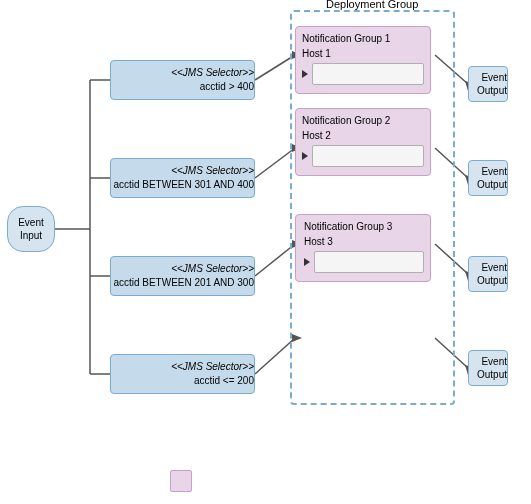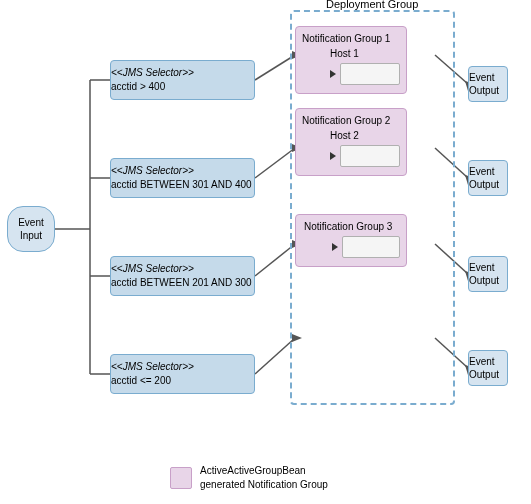--- a/index.html
+++ b/index.html
@@ -40,21 +40,21 @@
     
     .jms-box {
       position: absolute;
       width: 145px;
       height: 40px;
       background: #c5daea;
       border: 1px solid #7aaccf;
       border-radius: 4px;
       display: flex;
       flex-direction: column;
-      align-items: flex-start;
+      align-items: flex-end;
       justify-content: center;
       text-align: center;
       line-height: 1.4;
       color: #000;
       font-size: 10px;
     }
     .jms-label-top { font-style: italic; }
 
     
     .deployment-group {
@@ -72,36 +72,35 @@
       left: 30px;
       background: #fff;
       padding: 0 4px;
       font-size: 11px;
       color: #000;
     }
 
     
     .notif-group {
       position: absolute;
-      width: 112px;
+      width: 136px;
       background: #e8d5e8;
       border: 1px solid #c8a0c8;
       border-radius: 4px;
       padding: 6px 6px 8px 6px;
     }
     .notif-group-label {
       font-size: 10px;
       color: #000;
       margin-bottom: 4px;
     }
     .host-row {
       display: flex;
       align-items: center;
       gap: 4px;
-      margin-left: 28px;
     }
     .host-label {
       font-size: 10px;
       color: #000;
       white-space: nowrap;
     }
     .host-box {
       flex: 1;
       height: 22px;
       background: #f5f5f5;
@@ -120,21 +119,21 @@
     .event-output {
       position: absolute;
       width: 40px;
       height: 36px;
       background: #d6e4f0;
       border: 1px solid #7aaccf;
       border-radius: 4px;
       display: flex;
       align-items: center;
       justify-content: center;
-      text-align: left;
+      text-align: right;
       font-size: 10px;
       color: #000;
       line-height: 1.3;
     }
 
     
     .lines-svg {
       position: absolute;
       top: 0;
       left: 0;
@@ -249,20 +248,23 @@
       <span class="host-label">Host 2</span>
     </div>
     <div class="host-row" style="margin-top:4px;">
       <div class="arrow-right-small"></div>
       <div class="host-box"></div>
     </div>
   </div>
 
   <div class="notif-group" style="left:295px; top:214px;padding-left:8px;">
     <div class="notif-group-label">Notification Group 3</div>
+    <div class="host-row">
+      <span class="host-label">Host 3</span>
+    </div>
     <div class="host-row" style="margin-top:4px;">
       <div class="arrow-right-small"></div>
       <div class="host-box"></div>
     </div>
   </div>
 
 
   <div class="event-output" style="left:468px; top:66px;">
     <span>Event
 Output</span>
@@ -275,19 +277,15 @@
     <span>Event
 Output</span>
   </div>
   <div class="event-output" style="left:468px; top:350px;">
     <span>Event
 Output</span>
   </div>
 
   <div class="legend">
     <div class="legend-box"></div>
-    <div class="legend-text">
-      <div>ActiveActiveGroupBean</div>
-      <div>generated Notification Group</div>
-    </div>
   </div>
 
 </div>
 
 </body></html>

